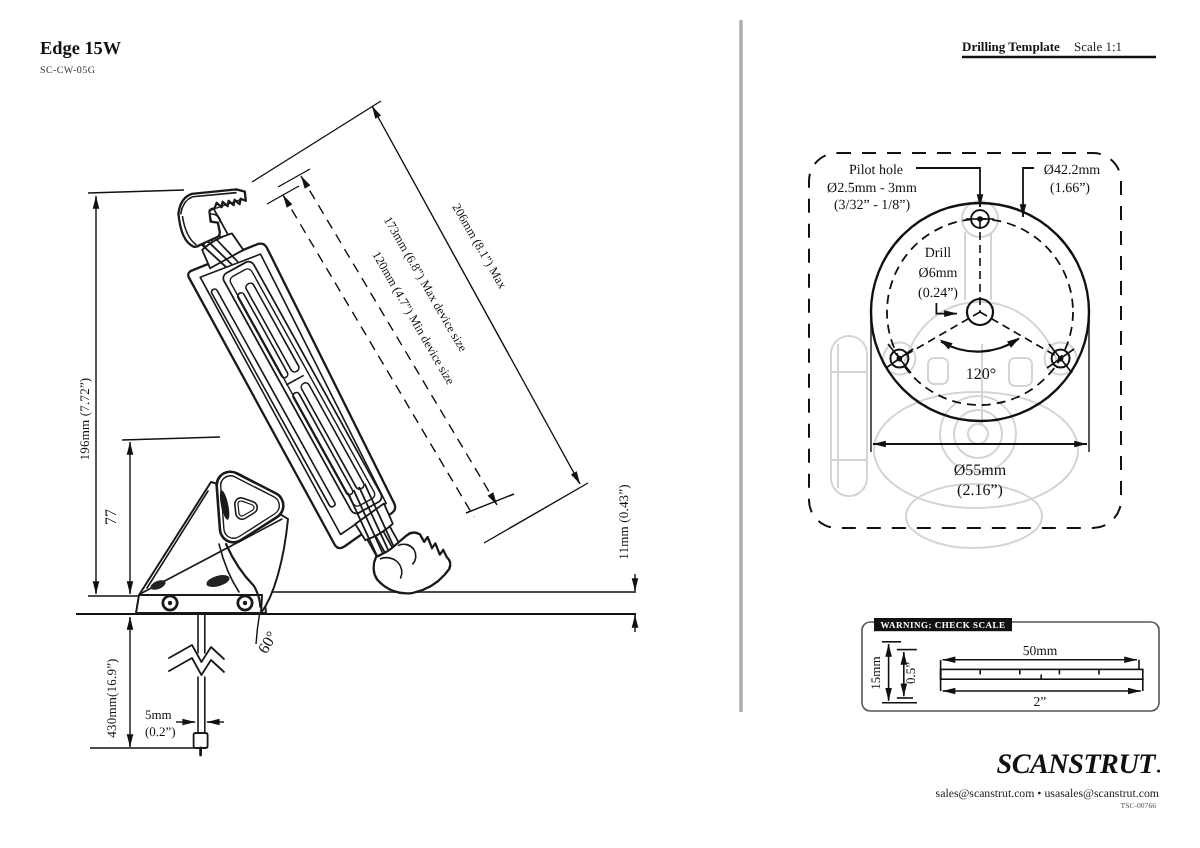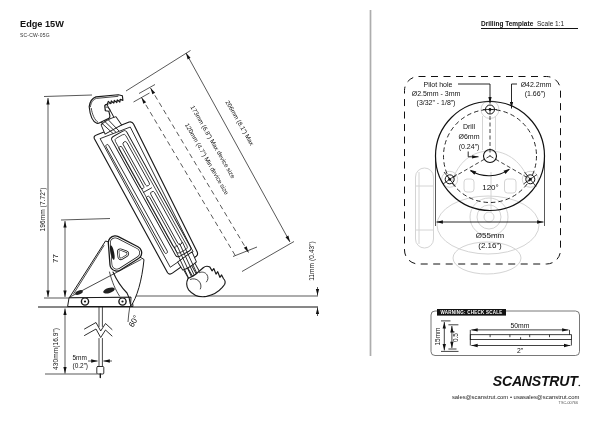--- a/index.html
+++ b/index.html
@@ -1,17 +1,17 @@
 <!DOCTYPE html>
 <html><head>
 <meta charset="utf-8">
 <style>
 html,body{margin:0;padding:0;background:#fff;}
 #page{position:relative;width:600px;height:424px;background:#fff;overflow:hidden;
-font-family:Liberation Sans, sans-serif;}
+font-family:Liberation Serif, serif;}
 svg{position:absolute;left:0;top:0;}
 </style>
 </head>
 <body>
 <div id="page">
 <svg width="600" height="424" viewBox="0 0 600 424">
 <defs>
 <marker id="aE" markerWidth="10" markerHeight="8" refX="9" refY="4" orient="auto-start-reverse" markerUnits="userSpaceOnUse">
   <path d="M9,4 L2.6,2.35 L2.6,5.65 Z" fill="#111"></path>
 </marker>

